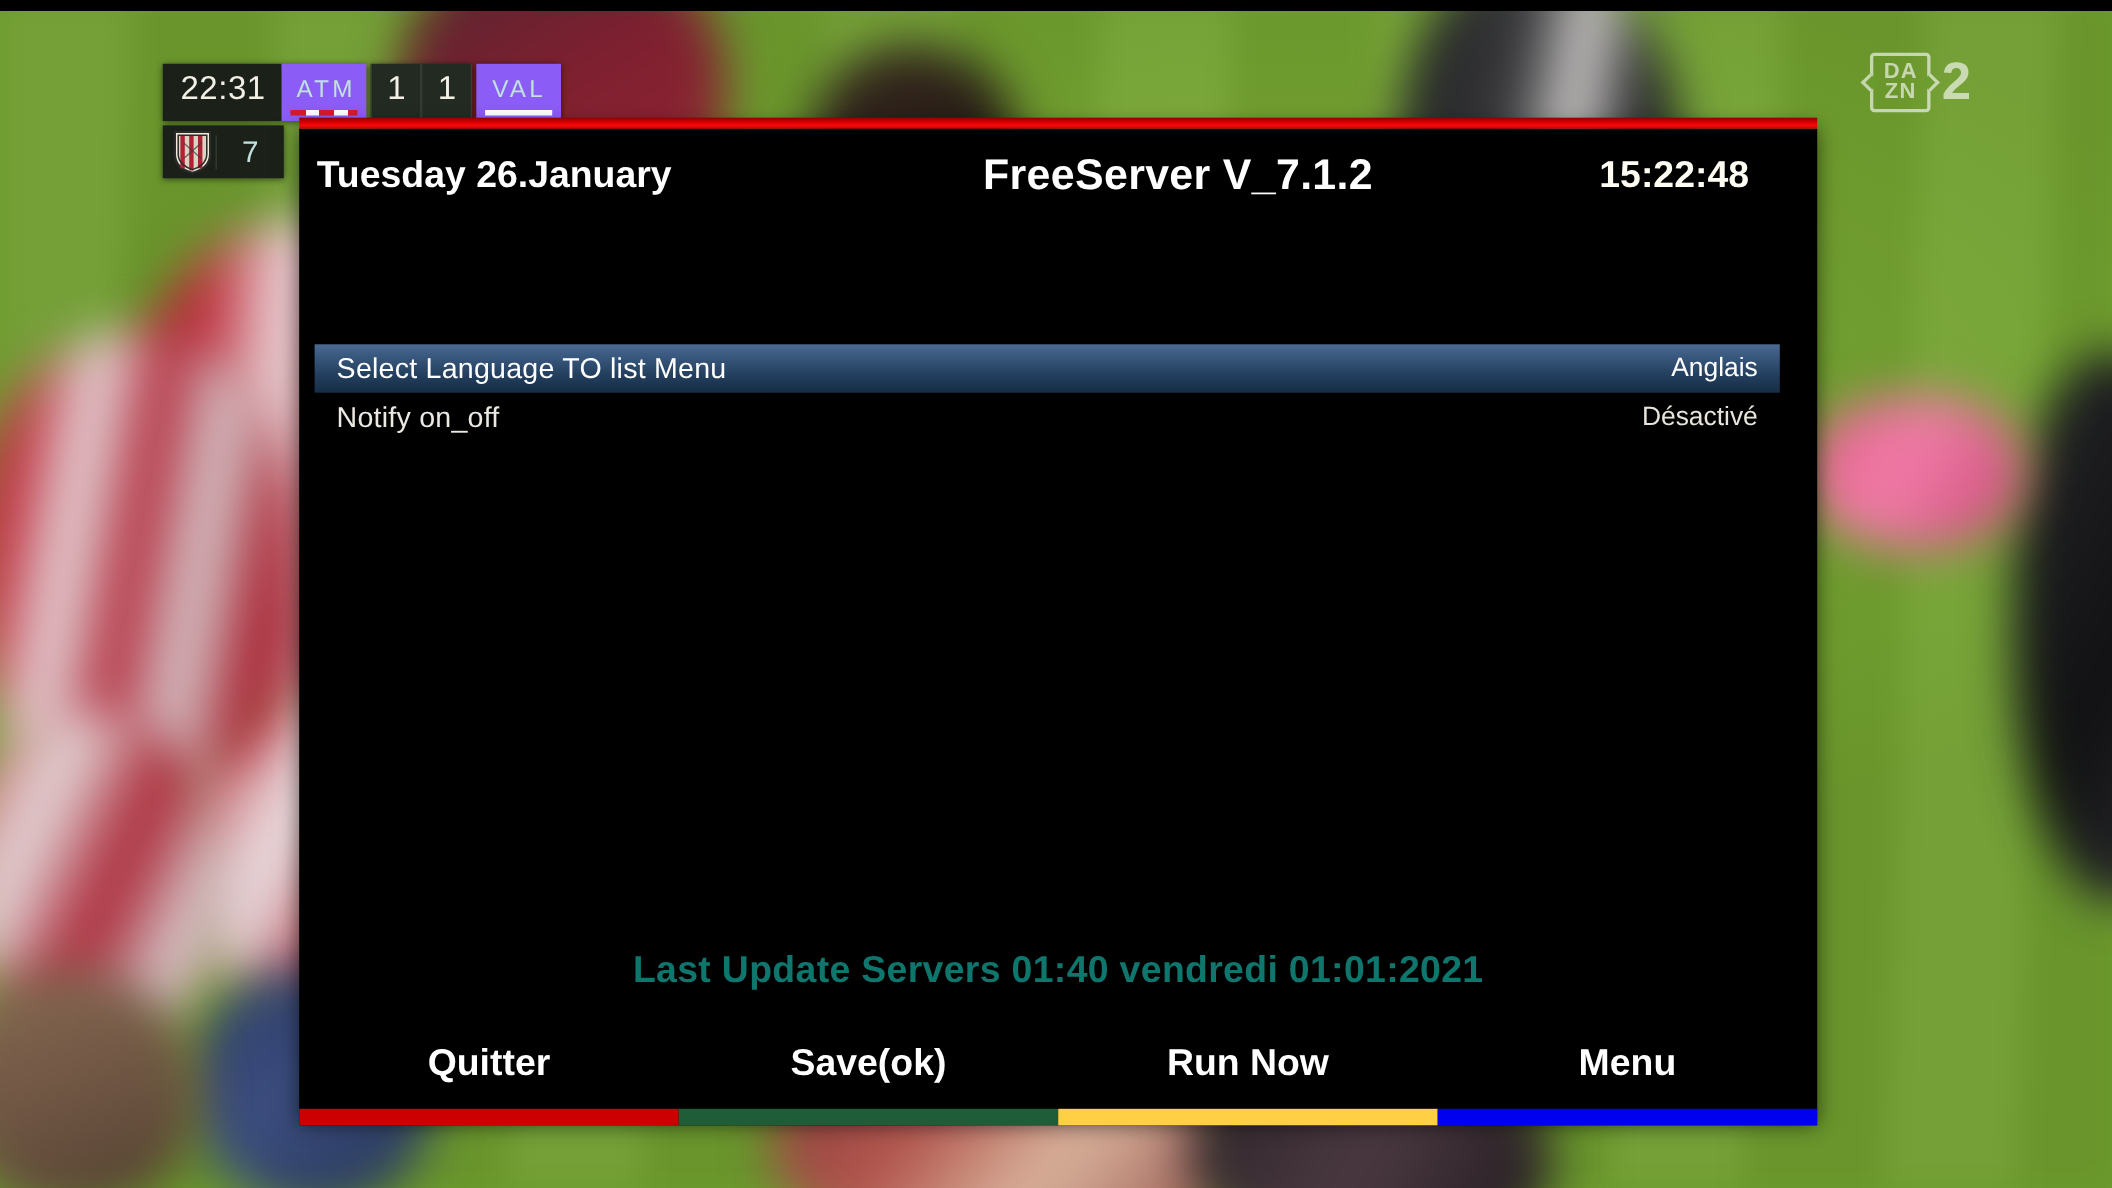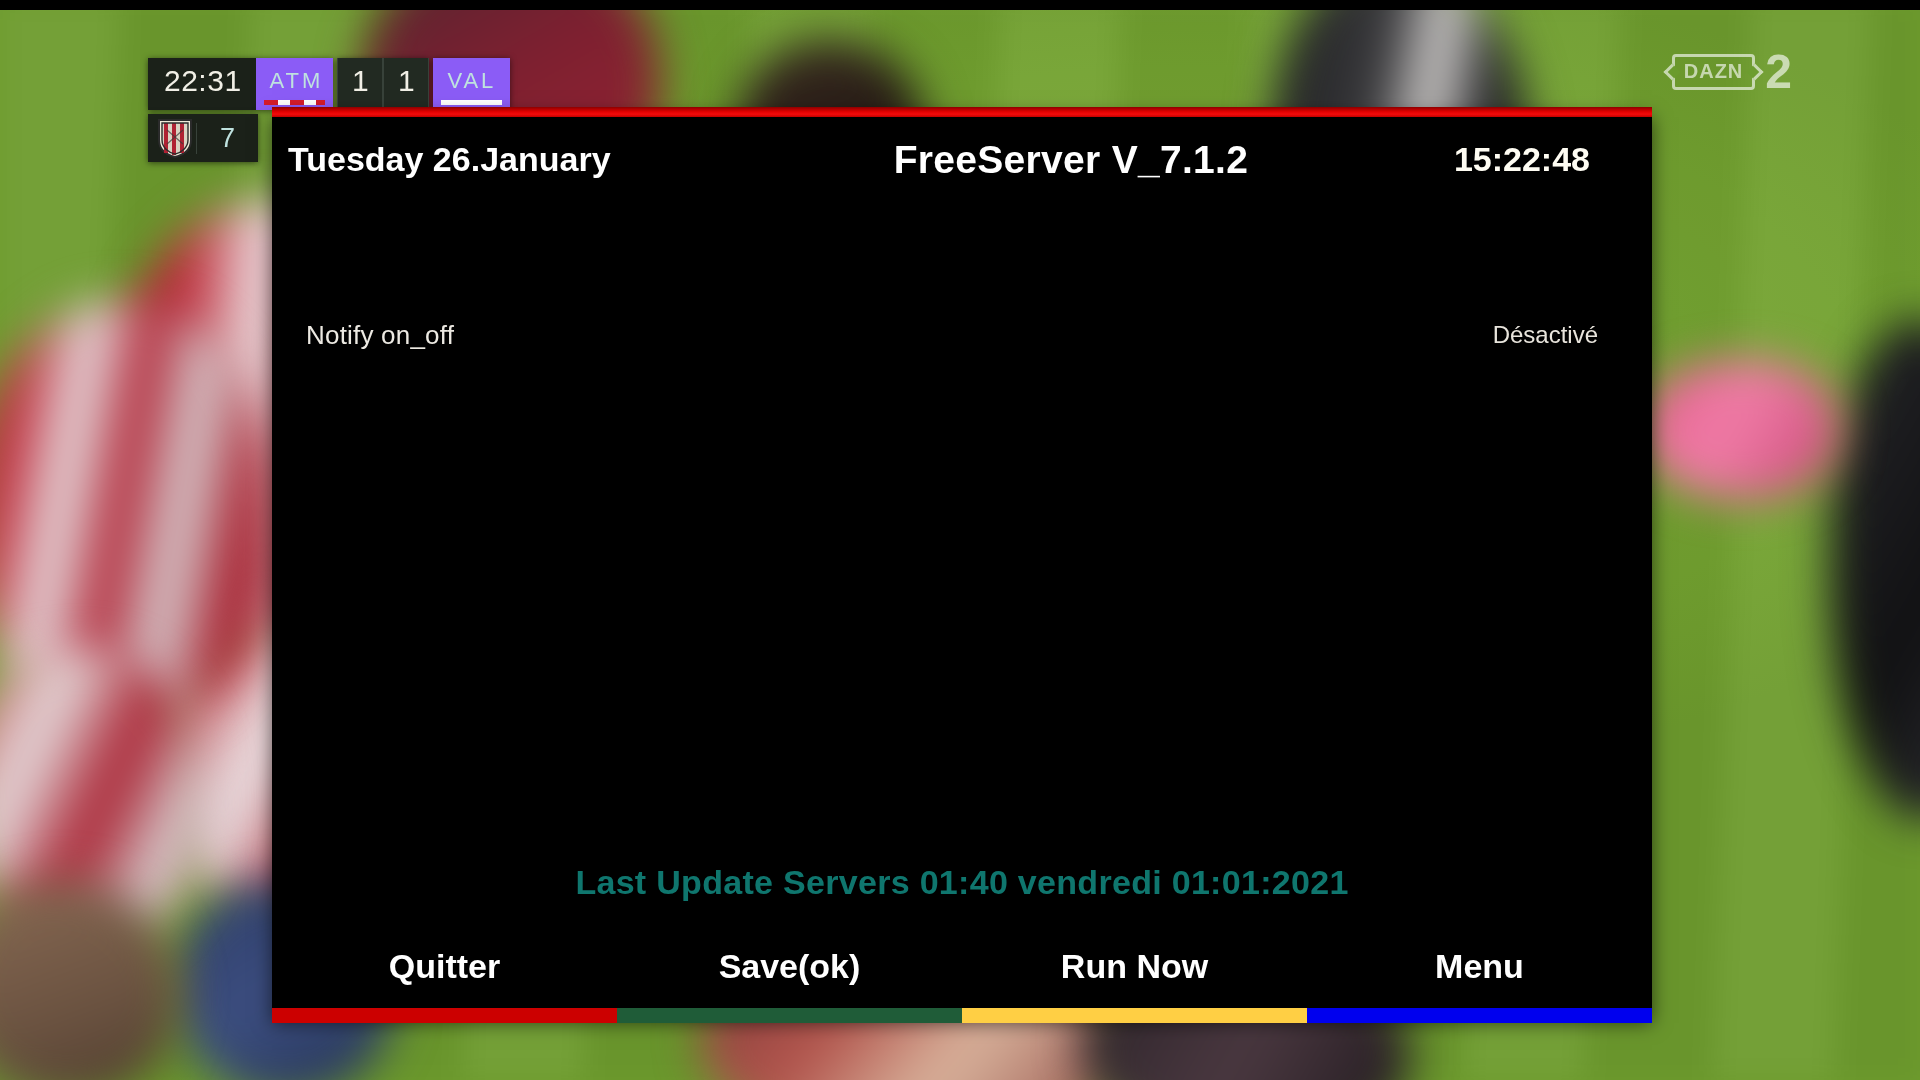--- a/index.html
+++ b/index.html
@@ -152,21 +152,21 @@
 
   
   #dazn-logo {
     position:absolute; right:128px; top:48px;
     display:flex; align-items:center; gap:4px;
     opacity:0.62;
   }
   .dazn-box {
     border:3px solid #ffffff; border-radius:4px;
     padding:5px 9px 6px 9px;
-    display:flex; flex-direction:row; align-items:center;
+    display:flex; flex-direction:column; align-items:center;
     line-height:0.92;
     color:#ffffff; font-weight:bold; font-size:20px; letter-spacing:1px;
     position:relative;
   }
   .dazn-box::before, .dazn-box::after {
     content:""; position:absolute; top:50%; width:9px; height:9px;
     border:3px solid #ffffff; transform:translateY(-50%) rotate(45deg);
     background:#6b9e2e;
   }
   .dazn-box::before { left:-9px; border-top:none; border-right:none; }
@@ -308,20 +308,24 @@
 <div id="osd" style="background: rgb(0, 0, 0);">
   <div id="osd-top-border" style="background: linear-gradient(rgb(141, 0, 0) 0%, rgb(224, 0, 0) 45%, rgb(244, 11, 11) 72%, rgb(194, 0, 0) 100%);"></div>
 
   <div class="osd-header">
     <div class="hdr-date">Tuesday 26.January</div>
     <div class="hdr-title">FreeServer V_7.1.2</div>
     <div class="hdr-clock">15:22:48</div>
   </div>
 
   <div class="osd-menu">
+    <div class="menu-row selected" style="background: linear-gradient(rgb(75, 106, 146) 0%, rgb(59, 90, 128) 22%, rgb(36, 64, 95) 62%, rgb(21, 45, 70) 100%);">
+      <span class="m-label">Select Language TO list Menu</span>
+      <span class="m-value">Anglais</span>
+    </div>
     <div class="menu-row">
       <span class="m-label">Notify on_off</span>
       <span class="m-value">Désactivé</span>
     </div>
   </div>
 
   <div id="status-line" style="color: #0f766e;">Last Update Servers  01:40 vendredi 01:01:2021</div>
 
   <div class="osd-buttons">
     <div class="osd-btn">Quitter</div>

